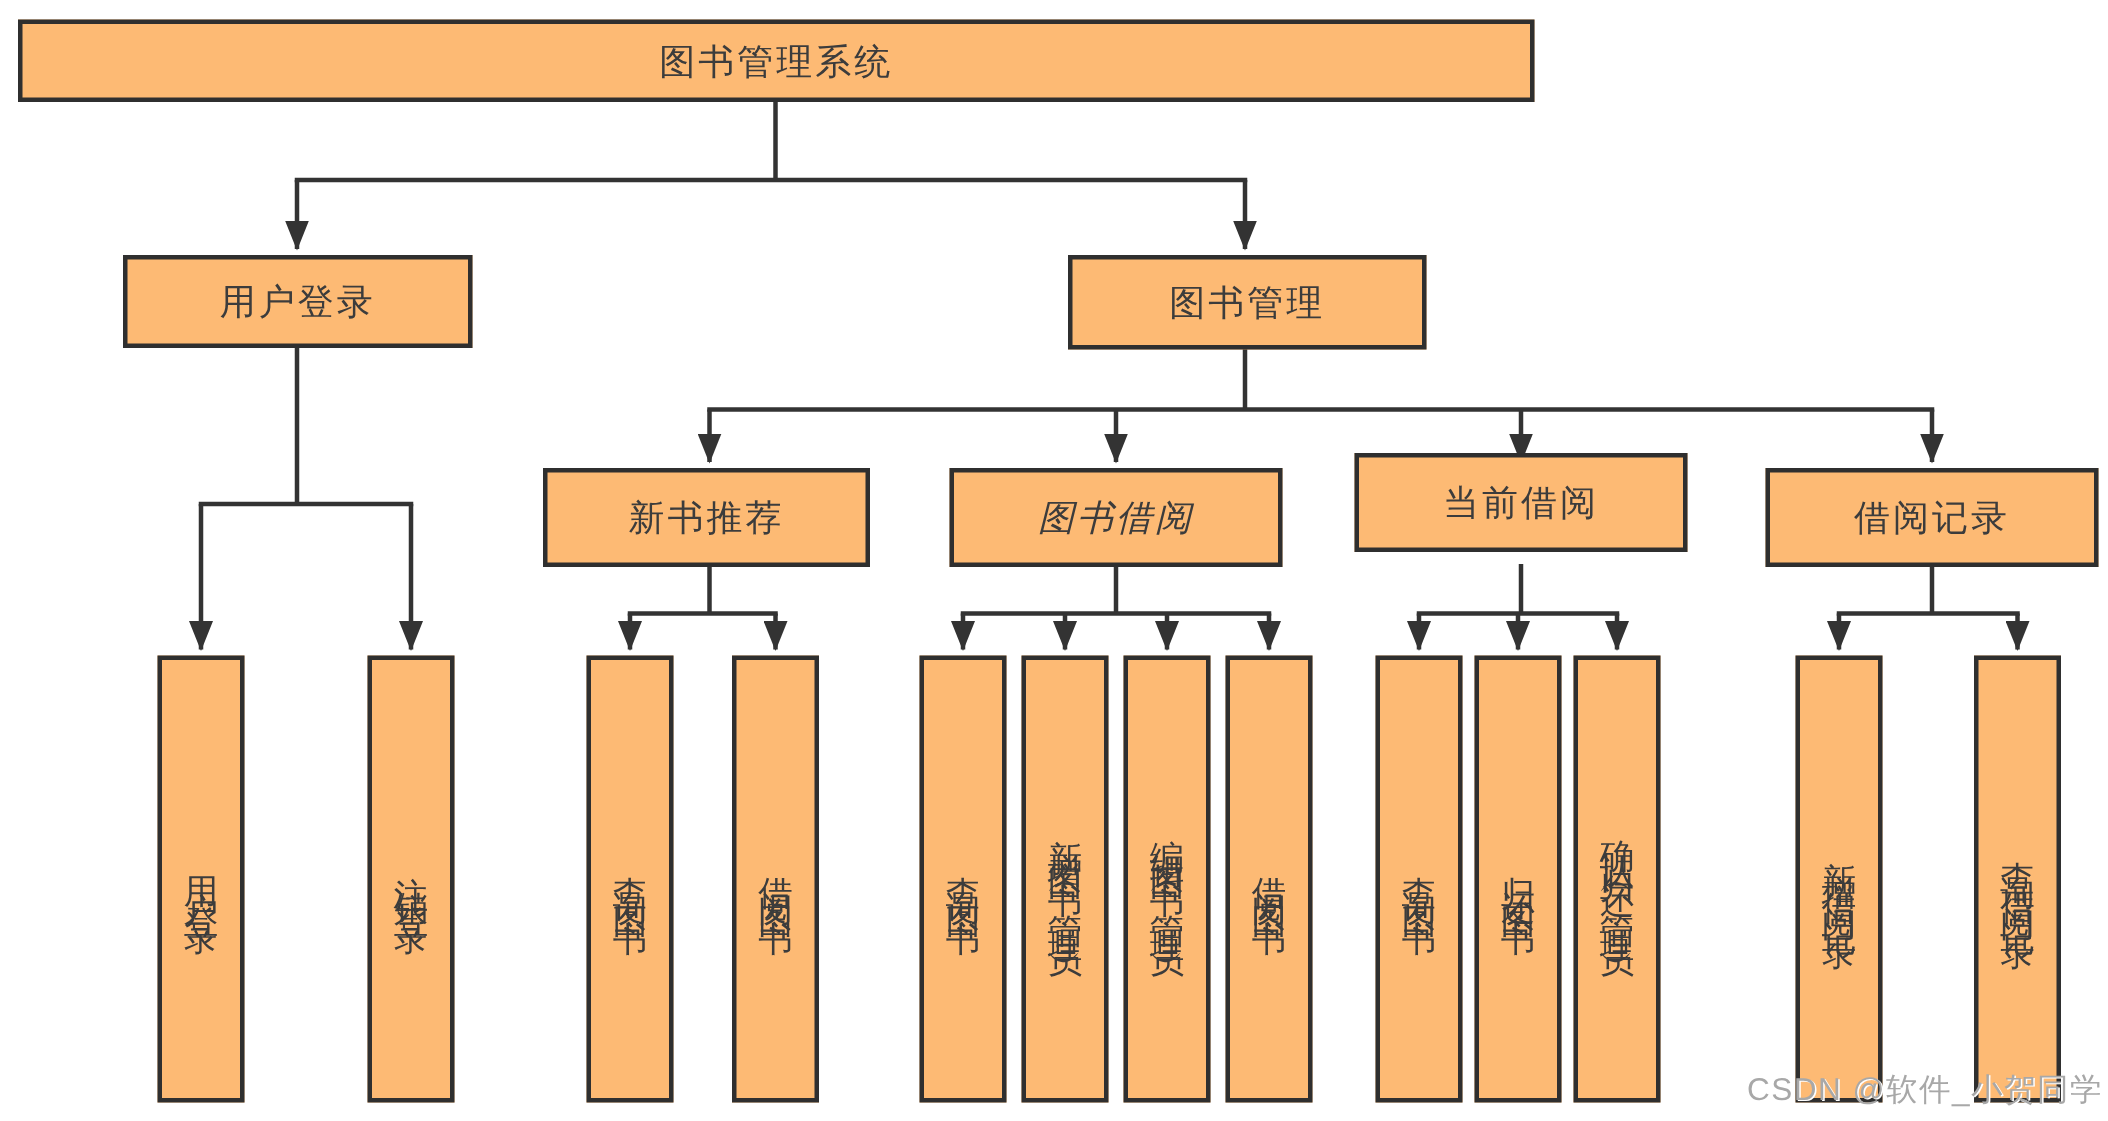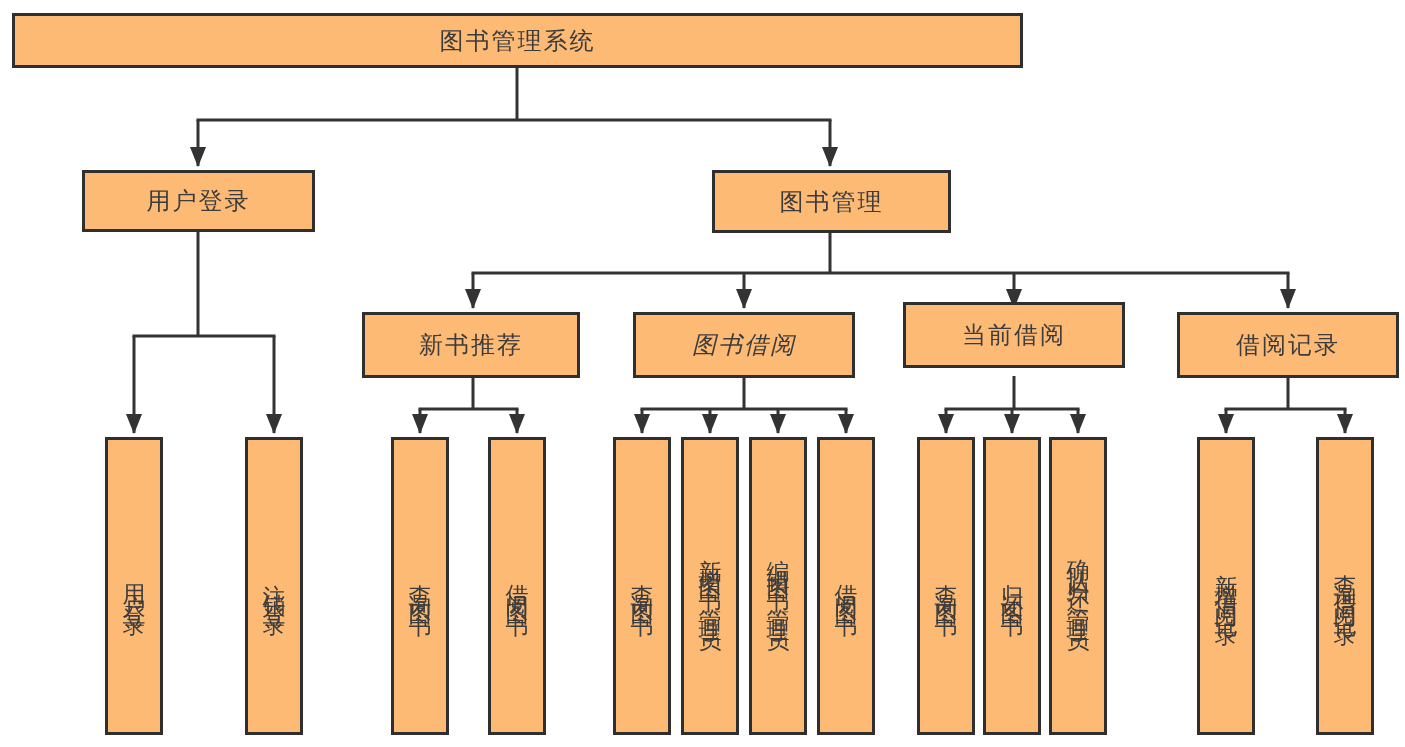--- a/index.html
+++ b/index.html
@@ -153,14 +153,15 @@
     <span>确认归还（管理员）</span>
   </div>
 
   <div class="box vbox" style="left:1197px; top:437px; width:58px; height:298px;">
     <span>新增借阅记录</span>
   </div>
   <div class="box vbox" style="left:1316px; top:437px; width:58px; height:298px;">
     <span>查询借阅记录</span>
   </div>
 
+  <div class="watermark">CSDN @软件_小贺同学</div>
 
 </div>
 
 </body></html>

